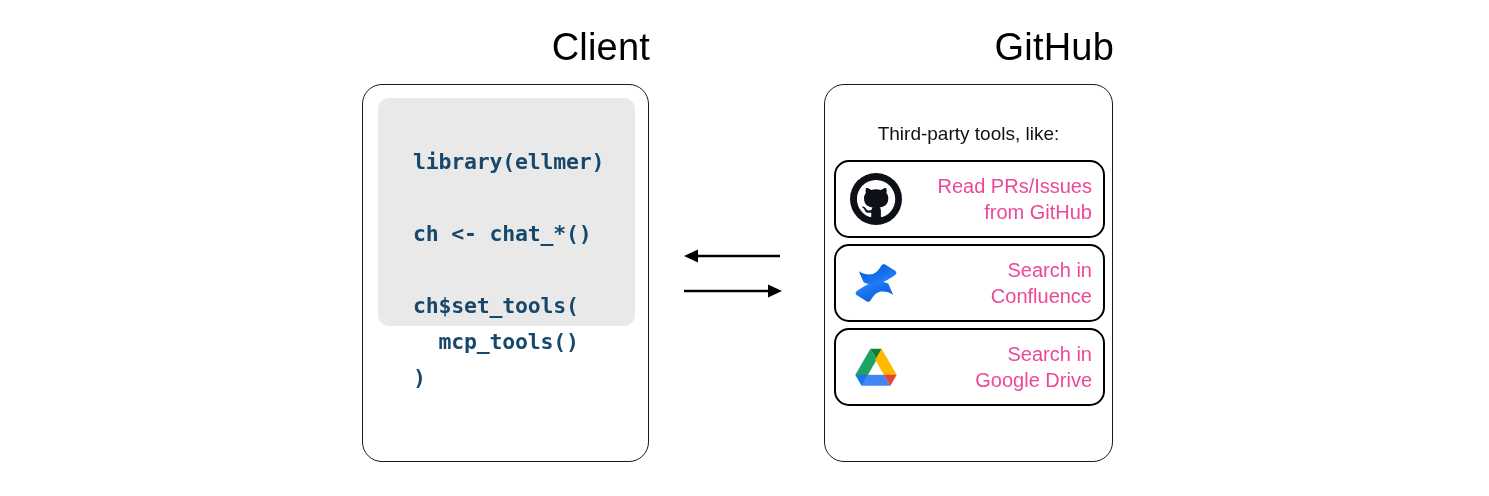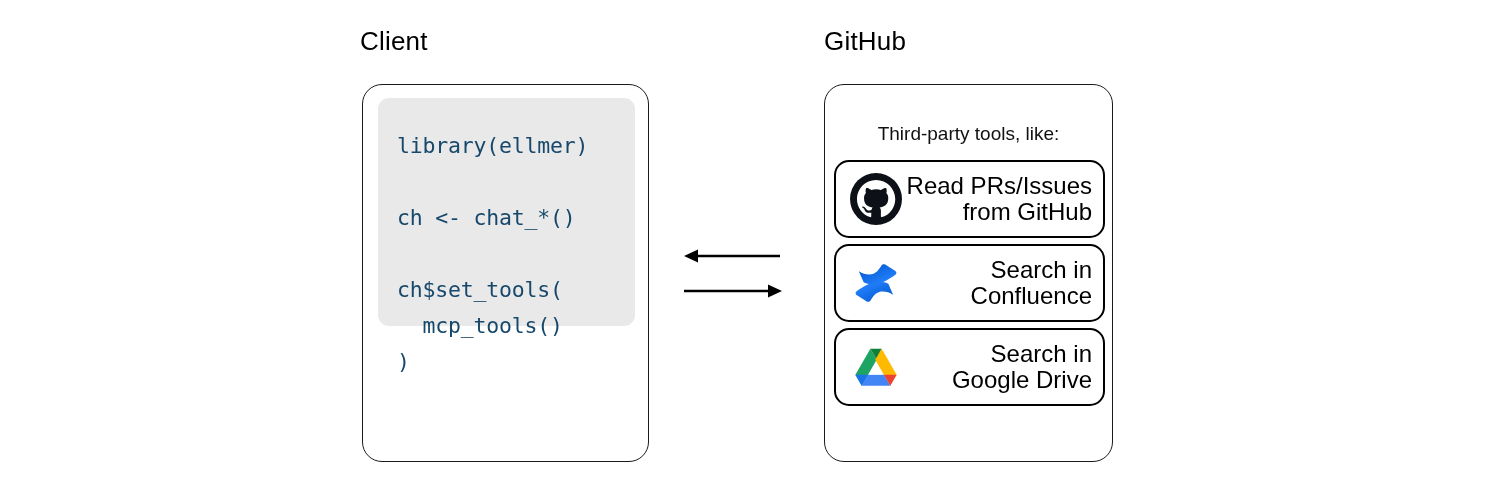--- a/index.html
+++ b/index.html
@@ -16,25 +16,25 @@
     position: relative;
     width: 1489px;
     height: 496px;
     background: #ffffff;
     overflow: hidden;
   }
 
   
   .col-title {
     position: absolute;
-    font-size: 26px;
+    font-size: 38px;
     font-weight: 400;
     color: #000000;
     letter-spacing: 0.2px;
-    text-align: left;
+    text-align: right;
     white-space: nowrap;
   }
   #client-title { left: 360px; top: 26px; width: 290px; }
   #server-title { left: 824px; top: 26px; width: 290px; }
 
   
   .panel {
     position: absolute;
     box-sizing: border-box;
     border: 1.4px solid #1a1a1a;
@@ -62,25 +62,25 @@
     width: 257px;
     height: 228px;
     background: #e9e9e9;
     border-radius: 11px;
     box-sizing: border-box;
     padding: 30px 0 0 19px;
   }
   #code-text {
     font-family: "DejaVu Sans Mono", "Liberation Mono", monospace;
     font-size: 21.5px;
-    font-weight: 400;
+    font-weight: 700;
     line-height: 36px;
     color: #17486b;
     white-space: pre;
-    margin: 0;
+    margin: 16px;
     letter-spacing: -0.2px;
   }
 
   
   #server-subtitle {
     position: absolute;
     left: 0;
     top: 38px;
     width: 100%;
     text-align: center;
@@ -113,23 +113,23 @@
     flex: 0 0 auto;
     width: 54px;
     height: 54px;
     display: flex;
     align-items: center;
     justify-content: center;
   }
   .tool-label {
     flex: 1 1 auto;
     text-align: right;
-    font-size: 24px;
+    font-size: 20px;
     line-height: 26px;
-    color: #000000;
+    color: #ec4899;
     white-space: pre-line;
   }
 
   
   #arrows {
     position: absolute;
     left: 680px;
     top: 240px;
     width: 110px;
     height: 60px;

